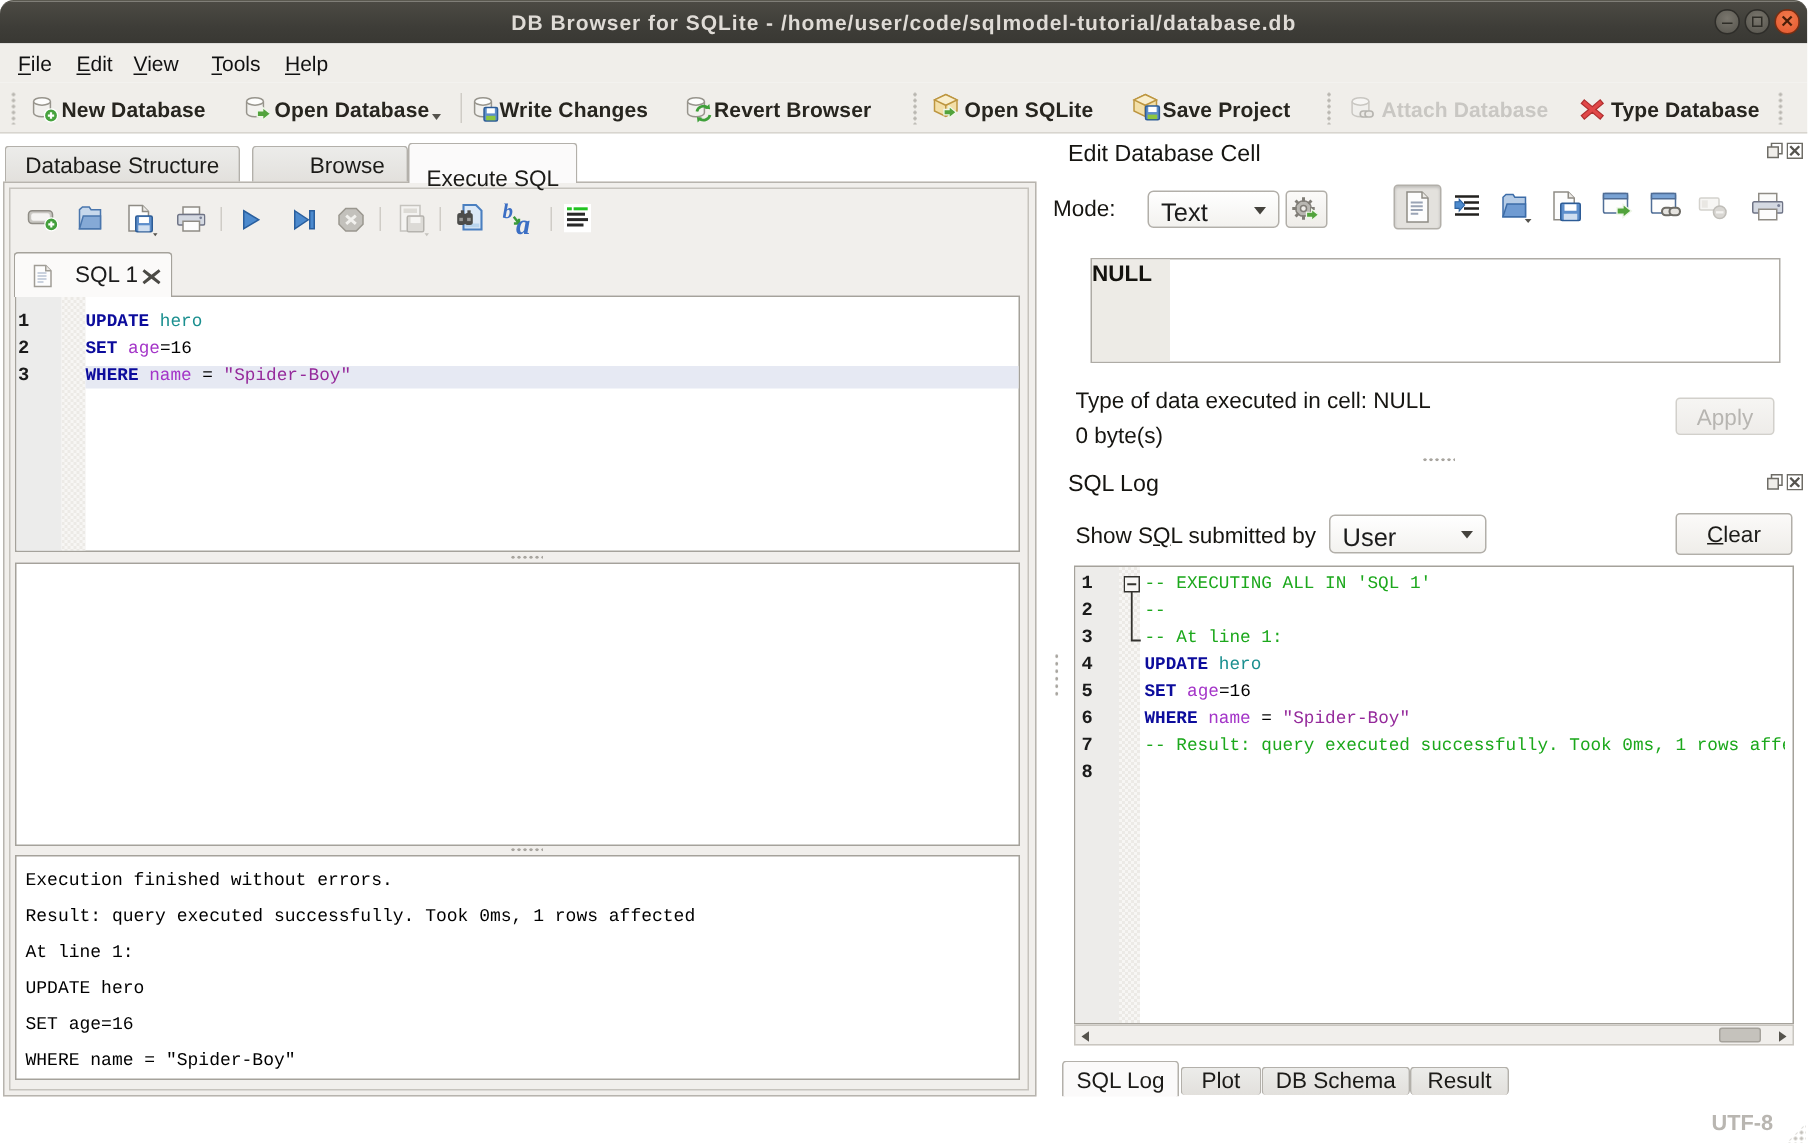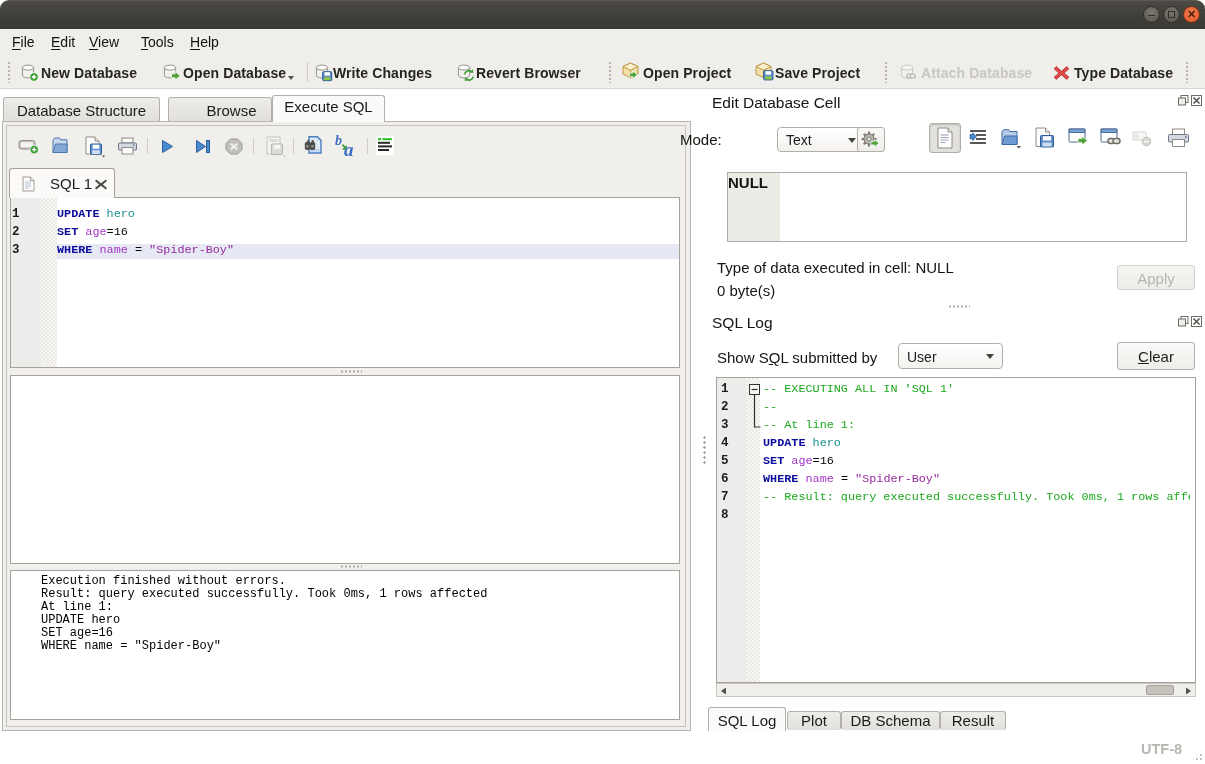--- a/index.html
+++ b/index.html
@@ -29,21 +29,21 @@
 .tlabel.dis { color:#c9c7c3;text-align:right; }
 .grip { position:absolute; top:61px; width:4px; height:22px;
   background-image:radial-gradient(circle, #b9b6b0 1px, transparent 1.2px);
   background-size:4px 4px; }
 .tsep { position:absolute; top:62px; width:1px; height:20px; background:#cfccc6; }
 .ddarrow { position:absolute; width:0; height:0; border-left:3.5px solid transparent; border-right:3.5px solid transparent; border-top:4px solid #55534d; }
 
 .maintab { position:absolute; top:97px; height:25px; background:linear-gradient(#ececea,#e2e0dc);
   border:1px solid #b3b0aa; border-bottom:none; border-radius:3px 3px 0 0;
   text-align:center; padding-top:4px; color:#1c1b18; font-size:15px; }
-.maintab.active { top:95px; height:27px; background:#fbfafa; z-index:5; padding-top:2px; }
+.maintab.active { top:95px; height:27px; background:#fbfafa; z-index:5; padding-top:15px; }
 
 #pane { position:absolute; left:2px; top:121px; width:689px; height:610px;
   background:#f1efec; border:1px solid #b7b4ae; }
 #grpbox { position:absolute; left:6px; top:125px; width:680px; height:602px; border:1px solid #c6c3bd; }
 .frame { position:absolute; background:#fff; border:1px solid #a5a29b; }
 #editor { left:10px; top:197px; width:670px; height:171px; }
 #results { left:10px; top:375px; width:670px; height:189px; }
 #messages { left:10px; top:570px; width:670px; height:150px; }
 .hsplit-dots { position:absolute; height:3px; width:22px;
   background-image:radial-gradient(circle,#a8a59f 1px, transparent 1.2px); background-size:4px 3px; }
@@ -60,32 +60,33 @@
 .codeline { position:absolute; white-space:pre; font-family:"Liberation Mono", monospace; font-size:11.8px; color:#000; line-height:18px; }
 .lnum { position:absolute; font-family:"Liberation Mono", monospace; font-weight:bold; font-size:12.5px; color:#1b1b1b; }
 .kw { color:#0c0c9c; font-weight:bold; }
 .tbl { color:#1a8f8f; font-weight:normal; }
 .idf { color:#a435c8; }
 .str { color:#952a9b; }
 .cmt { color:#1ca81c; }
 
 .docktitle { position:absolute; font-size:15.5px; color:#161511; }
 .label13 { position:absolute; font-size:15px; color:#161511; }
-.combo { position:absolute; background:linear-gradient(#ffffff,#f3f2ef); border:1px solid #b2afa9; border-radius:4px; font-size:14px;margin-left:12px; }
+.combo { position:absolute; background:linear-gradient(#ffffff,#f3f2ef); border:1px solid #b2afa9; border-radius:4px; font-size:17px; }
 .combo .ctext { position:absolute; left:8px; top:4px; }
 .combo .arrow { position:absolute; right:8px; top:50%; margin-top:-2px; width:0; height:0;
   border-left:4px solid transparent; border-right:4px solid transparent; border-top:5px solid #44423d; }
 .btn { position:absolute; background:linear-gradient(#fbfaf9,#efede9); border:1px solid #b2afa9; border-radius:3px; text-align:center; color:#1c1b18; font-size:15px; }
 .btn.dis { background:linear-gradient(#f6f5f3,#eeece9); border-color:#d2d0cb; color:#b7b5b1; }
 
 #utf8 { position:absolute; left:1141px; top:741px; font-size:14.5px; font-weight:bold; color:#b9b6b1; }
 </style>
 </head>
 <body>
 <div id="titlebar">
+  <div class="title">DB Browser for SQLite - /home/user/code/sqlmodel-tutorial/database.db</div>
   <div id="btn-min" class="winbtn"></div>
   <div id="btn-max" class="winbtn"></div>
   <div id="btn-close" class="winbtn"></div>
 </div>
 <div id="menubar">
   <span style="left:12px"><u>F</u>ile</span>
   <span style="left:51px"><u>E</u>dit</span>
   <span style="left:89px"><u>V</u>iew</span>
   <span style="left:141px"><u>T</u>ools</span>
   <span style="left:190px"><u>H</u>elp</span>
@@ -142,21 +143,21 @@
 <svg class="ic" style="left:1053px;top:64px" width="18" height="17" viewBox="0 0 18 17">
  <path d="M3.2 2.6 L8.5 7.2 L13.8 2.6 L15.8 5 L10.9 9 L15.8 13 L13.8 15.4 L8.5 10.8 L3.2 15.4 L1.2 13 L6.1 9 L1.2 5 Z" fill="#e14848" stroke="#b02f2f" stroke-width="0.8"></path>
 </svg>
 <div class="tlabel" style="left:41px">New Database</div>
 <div class="tlabel" style="left:183px">Open Database</div>
 <div class="ddarrow" style="left:288px; top:76px;"></div>
 <div class="tsep" style="left:307px"></div>
 <div class="tlabel" style="left:333px">Write Changes</div>
 <div class="tlabel" style="left:476px">Revert Browser</div>
 <div class="grip" style="left:608px"></div>
-<div class="tlabel" style="left:643px">Open Project</div>
+<div class="tlabel" style="left:643px">Open SQLite</div>
 <div class="tlabel" style="left:775px">Save Project</div>
 <div class="grip" style="left:884px"></div>
 <div class="tlabel dis" style="left:921px">Attach Database</div>
 <div class="tlabel" style="left:1074px">Type Database</div>
 <div class="maintab" style="left:3px; width:157px;">Database Structure</div>
 <div class="maintab" style="left:168px; width:104px;padding-left:23px;">Browse Data</div>
 <div class="maintab active" style="left:272px; width:113px;">Execute SQL</div>
 <div id="pane"></div>
 <div id="grpbox"></div>
 <svg class="ic" style="left:18px;top:137px" width="22" height="18">
@@ -251,39 +252,39 @@
   <div class="lnum" style="left:1px; top:45px;">3</div>
   <div class="codeline" style="left:46px; top:7px;"><span class="kw">UPDATE</span> <span class="tbl">hero</span></div>
   <div class="codeline" style="left:46px; top:25px;"><span class="kw">SET</span> <span class="idf">age</span>=16</div>
   <div style="position:absolute; left:46px; top:46px; right:0px; height:15px; background:#e6e9f3;"></div>
   <div class="codeline" style="left:46px; top:43px;"><span class="kw">WHERE</span> <span class="idf">name</span> = <span class="str">"Spider-Boy"</span></div>
 </div>
 <div class="hsplit-dots" style="left:340px; top:370px;"></div>
 <div class="frame" id="results"></div>
 <div class="hsplit-dots" style="left:340px; top:565px;"></div>
 <div class="frame" id="messages">
-  <div class="codeline" style="left:6px; top:4px; font-size:12px; line-height:13px;margin-left:24px;">Execution finished without errors.
+  <div class="codeline" style="left:6px; top:4px; font-size:12px; line-height:24px;">Execution finished without errors.
 Result: query executed successfully. Took 0ms, 1 rows affected
 At line 1:
 UPDATE hero
 SET age=16
 WHERE name = "Spider-Boy"</div>
 </div>
 <div class="vsplit-dots" style="left:703px; top:435px;"></div>
 
 <div class="docktitle" style="left:712px; top:94px;">Edit Database Cell</div>
 <svg class="ic" style="left:1178px;top:95px" width="11" height="11">
     <rect x="3" y="0.5" width="7" height="7" fill="none" stroke="#6e6c66"></rect>
     <rect x="0.5" y="3" width="7" height="7" fill="#f0eeea" stroke="#6e6c66"></rect>
   </svg>
 <svg class="ic" style="left:1191px;top:95px" width="11" height="11">
     <rect x="0.5" y="0.5" width="10" height="10" fill="none" stroke="#6e6c66"></rect>
     <path d="M2.5 2.5 l6 6 M8.5 2.5 l-6 6" stroke="#55534e" stroke-width="1.6"></path>
   </svg>
-<div class="label13" style="left:680px; top:131px;">Mode:</div>
+<div class="label13" style="left:702px; top:131px;">Mode:</div>
 <div class="combo" style="left:765px; top:127px; width:88px; height:25px;">
     <span class="ctext">Text</span>
     <span class="arrow"></span>
   </div>
 <div class="btn" style="left:857px; top:127px; width:28px; height:25px;"></div>
 <svg class="ic" style="left:860px;top:130px" width="22" height="20">
  <circle cx="9" cy="9" r="5.2" fill="#b9b7b2" stroke="#807d77"></circle>
  <circle cx="9" cy="9" r="2" fill="#f0eeea" stroke="#807d77"></circle>
  <g stroke="#807d77" stroke-width="2">
       <path d="M9 1.5 v3 M9 13.5 v3 M1.5 9 h3 M13.5 9 h3 M3.7 3.7 l2.1 2.1 M12.2 12.2 l2.1 2.1 M14.3 3.7 l-2.1 2.1 M3.7 14.3 l2.1-2.1"></path>
@@ -338,21 +339,21 @@
  <path d="M1.5 6.5 h18 a1 1 0 0 1 1 1 v5.5 a1 1 0 0 1 -1 1 h-18 a1 1 0 0 1 -1-1 v-5.5 a1 1 0 0 1 1-1z" fill="#d4d9e2" stroke="#6f7486"></path>
  <rect x="4.5" y="11.5" width="12" height="7" fill="#fdfdfd" stroke="#8f8c85"></rect>
  <circle cx="17.8" cy="9" r="1" fill="#7a8096"></circle>
 </svg>
 <div style="position:absolute; left:727px; top:172px; width:460px; height:70px; background:#fff; border:1px solid #aeaba5;">
  <div style="position:absolute; left:0; top:0; bottom:0; width:52px; background:#edebe6;"></div>
  <div style="position:absolute; left:0px; top:1px; font-weight:bold; font-size:15px; color:#14130f;">NULL</div>
 </div>
 <div class="label13" style="left:717px; top:259px;">Type of data executed in cell: NULL</div>
 <div class="label13" style="left:717px; top:282px;">0 byte(s)</div>
-<div class="btn dis" style="left:1117px; top:265px; width:78px; height:25px; padding-top:4px;">Apply</div>
+<div class="btn dis" style="left:1117px; top:265px; width:66px; height:25px; padding-top:4px;">Apply</div>
 <div class="hsplit-dots" style="left:948px; top:305px;"></div>
 
 <div class="docktitle" style="left:712px; top:314px;">SQL Log</div>
 <svg class="ic" style="left:1178px;top:316px" width="11" height="11">
     <rect x="3" y="0.5" width="7" height="7" fill="none" stroke="#6e6c66"></rect>
     <rect x="0.5" y="3" width="7" height="7" fill="#f0eeea" stroke="#6e6c66"></rect>
   </svg>
 <svg class="ic" style="left:1191px;top:316px" width="11" height="11">
     <rect x="0.5" y="0.5" width="10" height="10" fill="none" stroke="#6e6c66"></rect>
     <path d="M2.5 2.5 l6 6 M8.5 2.5 l-6 6" stroke="#55534e" stroke-width="1.6"></path>

